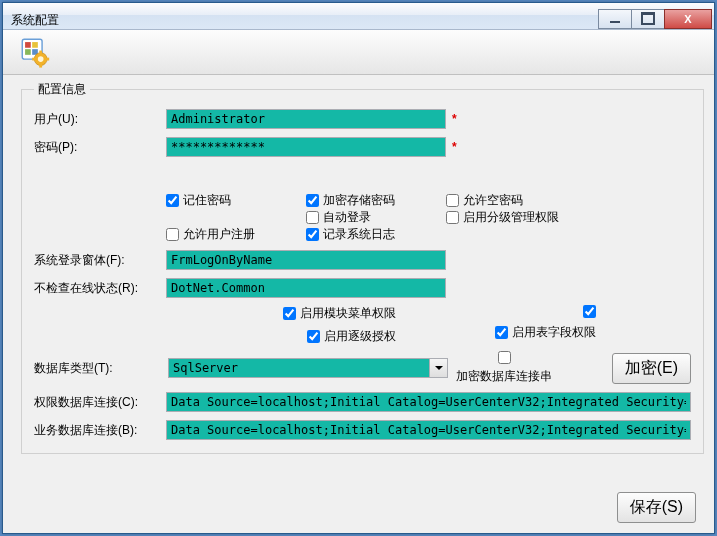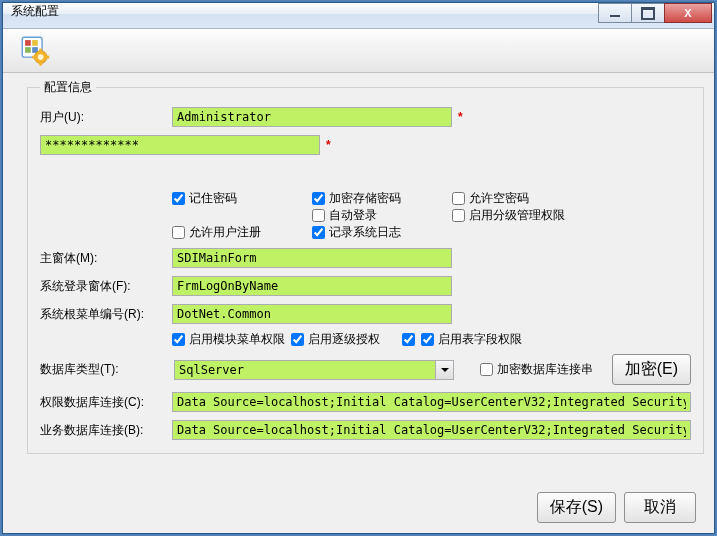--- a/index.html
+++ b/index.html
@@ -1,59 +1,59 @@
 <!DOCTYPE html>
 <html><head>
 <meta charset="utf-8">
 <style>
 * { box-sizing: border-box; margin: 0; padding: 0; }
 body { background: #5a8dc8; font-family: "Microsoft YaHei", SimSun, Arial, sans-serif; font-size: 12px; width: 717px; height: 536px; overflow: hidden; }
 
 .window { width: 713px; height: 532px; margin: 2px; background: #f0f0f0; border: 1px solid #285a8c; box-shadow: 0 0 4px rgba(0,0,0,0.3); display: flex; flex-direction: column; }
 
-.titlebar { height: 28px; background: linear-gradient(to bottom, #fdfdfe 0%, #e8eef7 45%, #d5e2f2 46%, #dce8f6 100%); border-bottom: 1px solid #a9b8cc; display: flex; align-items: flex-start; padding: 0 2px 0 8px; }
+.titlebar { height: 28px; background: linear-gradient(to bottom, #fdfdfe 0%, #e8eef7 45%, #d5e2f2 46%, #dce8f6 100%); border-bottom: 1px solid #a9b8cc; display: flex; align-items: flex-end; padding: 0 2px 0 8px; }
 .titlebar .title { flex: 1; font-size: 12px; color: #000; }
 .win-btns { display: flex; gap: 0; }
 .win-btn { width: 34px; height: 20px; border: 1px solid #7a8a9f; background: linear-gradient(to bottom,#f4f7fb,#d7e2f0); display:flex;align-items:center;justify-content:center; font-size:11px; color:#3a4a5f; margin-left:-1px; }
 .win-btn.min::before { content:''; width:10px; height:2px; background:#3a4a5f; margin-top:6px;}
 .win-btn.max::before { content:''; width:10px; height:8px; border:2px solid #3a4a5f; border-top-width:3px;}
 .win-btn.close { width: 48px; background: linear-gradient(to bottom,#e9a1a0,#cf4b46); border-color:#8a2f2b; color:#fff; font-weight:bold;}
 
 .toolbar { height: 48px; background: linear-gradient(to bottom,#fdfdfd,#e6e6e6); border-bottom:1px solid #c0c0c0; display:flex; align-items:center; padding-left:12px;}
 .toolbar-icon { width:40px; height:38px; display:flex; align-items:center; justify-content:center;}
 .toolbar-icon svg { width:34px; height:34px;}
 
-.content { flex:1; padding: 6px 10px 8px 24px; background:#f0f0f0; display:flex; flex-direction:column;gap:35px;}
+.content { flex:1; padding: 6px 10px 8px 18px; background:#f0f0f0; display:flex; flex-direction:column;gap:35px;}
 
 fieldset.group { border:1px solid #d0d0d0; padding: 10px 12px 12px 12px; flex:1; background:#f0f0f0;}
 fieldset.group > legend { padding: 0 4px; font-size:12px;}
 
 .form { display:flex; flex-direction:column; gap:6px;}
 .row { display:flex; align-items:center; min-height:22px; gap:6px;}
 .label { width: 126px; text-align:left; padding-right:4px; font-size:12px;}
-input[type=text], input[type=password] { height:20px; border:1px solid #abadb3; padding:0 4px; font-family: monospace, SimSun; font-size:12px; background:#bef264;}
+input[type=text], input[type=password] { height:20px; border:1px solid #abadb3; padding:0 4px; font-family: monospace, SimSun; font-size:12px; background:#14b8a6;}
 .w-280 { width: 280px;}
 .w-full { flex:1;}
 .select-wrap { position:relative; display:inline-block;}
 .select-wrap input { padding-right:20px;}
 .select-arrow { position:absolute; right:1px; top:1px; width:18px; height:18px; background:linear-gradient(to bottom,#f6f6f6,#dedede); border-left:1px solid #abadb3; display:flex;align-items:center;justify-content:center;}
 .select-arrow::after{content:'';border-left:4px solid transparent;border-right:4px solid transparent;border-top:4px solid #000;}
 .req { color:#d00; font-weight:bold; width:12px;}
 
 .checks { display:flex; gap:0; flex-wrap:wrap; padding-left:132px;}
 .chk { display:flex; align-items:center; gap:4px; width:140px; font-size:12px;}
 .chk input { width:13px; height:13px;}
 
 .checks2 { display:flex; padding-left:132px; gap:0;}
-.checks2 .col { display:flex; flex-direction:row; gap:6px;}
+.checks2 .col { display:flex; flex-direction:column; gap:6px;align-items:flex-end;}
 .checks2 .col.a { width:230px;}
 .checks2 .col.b { width:200px;}
 
 .row.db { gap:8px;}
-.row.db .chk { width:auto; margin-left:18px;}
+.row.db .chk { width:auto; flex-direction:column;}
 button.btn { height:31px; padding:0 12px; background:linear-gradient(to bottom,#fdfdfd,#e3e3e3); border:1px solid #8e8f8f; border-radius:3px; font-size:16px; cursor:pointer;}
 
 .bottom-bar { height:36px; display:flex; justify-content:flex-end; align-items:center; gap:8px; padding:0 8px;}
 .bottom-bar button.btn { min-width:72px;}
 </style>
 </head>
 <body>
 
 <div class="window">
   <div class="titlebar">
@@ -88,20 +88,21 @@
       <legend>配置信息</legend>
       <div class="form">
 
         <div class="row">
           <span class="label">用户(U):</span>
           <input type="text" class="w-280" value="Administrator" style="">
           <span class="req">*</span>
         </div>
 
         <div class="row">
+          <span class="label">密码(P):</span>
           <input type="text" class="w-280" value="*************" style="">
           <span class="req">*</span>
         </div>
 
         <div class="row">
         </div>
 
         <div class="checks">
           <label class="chk">
               <input type="checkbox" checked="" style="">
@@ -128,29 +129,25 @@
               <input type="checkbox" style="">
               <span>允许用户注册</span>
             </label>
           <label class="chk">
               <input type="checkbox" checked="" style="">
               <span>记录系统日志</span>
             </label>
         </div>
 
         <div class="row">
-          <span class="label">主窗体(M):</span>
-          <input type="text" class="w-280" value="SDIMainForm" style="">
-        </div>
-        <div class="row">
           <span class="label">系统登录窗体(F):</span>
           <input type="text" class="w-280" value="FrmLogOnByName" style="">
         </div>
         <div class="row">
-          <span class="label">系统根菜单编号(R):</span>
+          <span class="label">不检查在线状态(R):</span>
           <input type="text" class="w-280" value="DotNet.Common" style="">
         </div>
 
         <div class="checks2">
           <div class="col a">
             <label class="chk" style="width:auto">
                 <input type="checkbox" checked="" style="">
                 <span>启用模块菜单权限</span>
               </label>
             <label class="chk" style="width:auto">
@@ -190,16 +187,15 @@
         <div class="row">
           <span class="label">业务数据库连接(B):</span>
           <input type="text" class="w-full" value="Data Source=localhost;Initial Catalog=UserCenterV32;Integrated Security=SSPI;" style="">
         </div>
 
       </div>
     </fieldset>
 
     <div class="bottom-bar">
       <button class="btn">保存(S)</button>
-      <button class="btn">取消</button>
     </div>
   </div>
 </div>
 
 </body></html>

